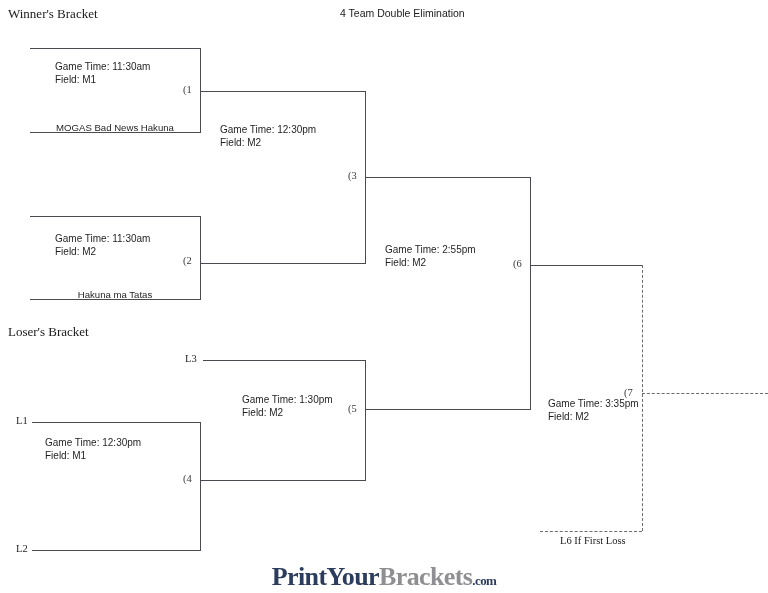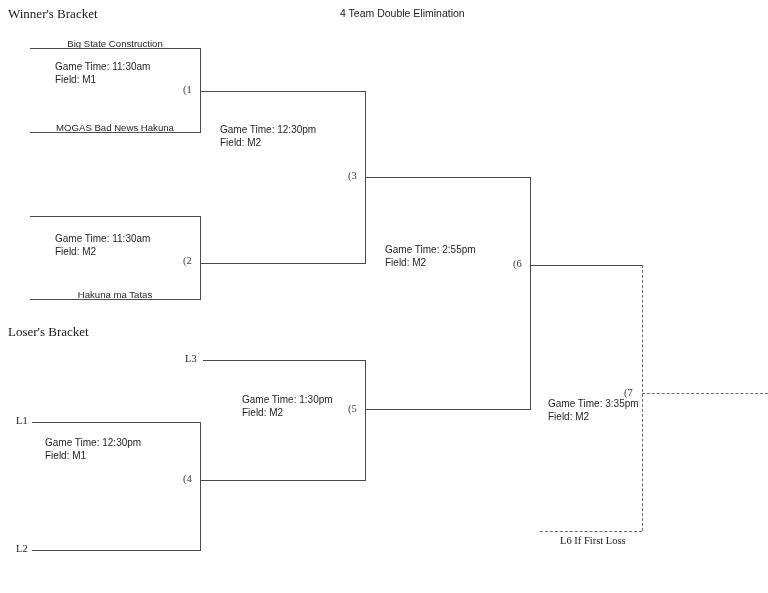--- a/index.html
+++ b/index.html
@@ -97,21 +97,20 @@
 <body>
 
 <div id="bracket-page">
 
   <div class="hdr" id="winners-bracket-heading">Winner's Bracket</div>
 
   <div class="hdr" id="title-heading">4 Team Double Elimination</div>
 
   <div class="hdr" id="losers-bracket-heading">Loser's Bracket</div>
 
-  <div class="team" style="left:30px; top:38px; width:170px;">Big State Construction</div>
   <div class="hline" style="left:30px; top:48px; width:170px;"></div>
 
   <div class="info" style="left:55px; top:61px;">
     <div>Game Time: 11:30am</div>
     <div>Field: M1</div>
   </div>
 
   <div class="team" style="left:30px; top:122px; width:170px;">MOGAS Bad News Hakuna</div>
   <div class="hline" style="left:30px; top:132px; width:170px;"></div>
 
@@ -193,14 +192,17 @@
 
   <div class="info" style="left:548px; top:398px;">
     <div>Game Time: 3:35pm</div>
     <div>Field: M2</div>
   </div>
 
   <div class="gnum" style="left:624px; top:387px;">(7</div>
 
   <div class="hdr" style="left:560px; top:535px; font-size:10.5px;">L6 If First Loss</div>
 
+  <div id="footer-logo">
+    <span id="logo-part-print-your">PrintYour</span><span id="logo-part-brackets">Brackets</span><span id="logo-part-dotcom">.com</span>
+  </div>
 
 </div>
 
 </body></html>

